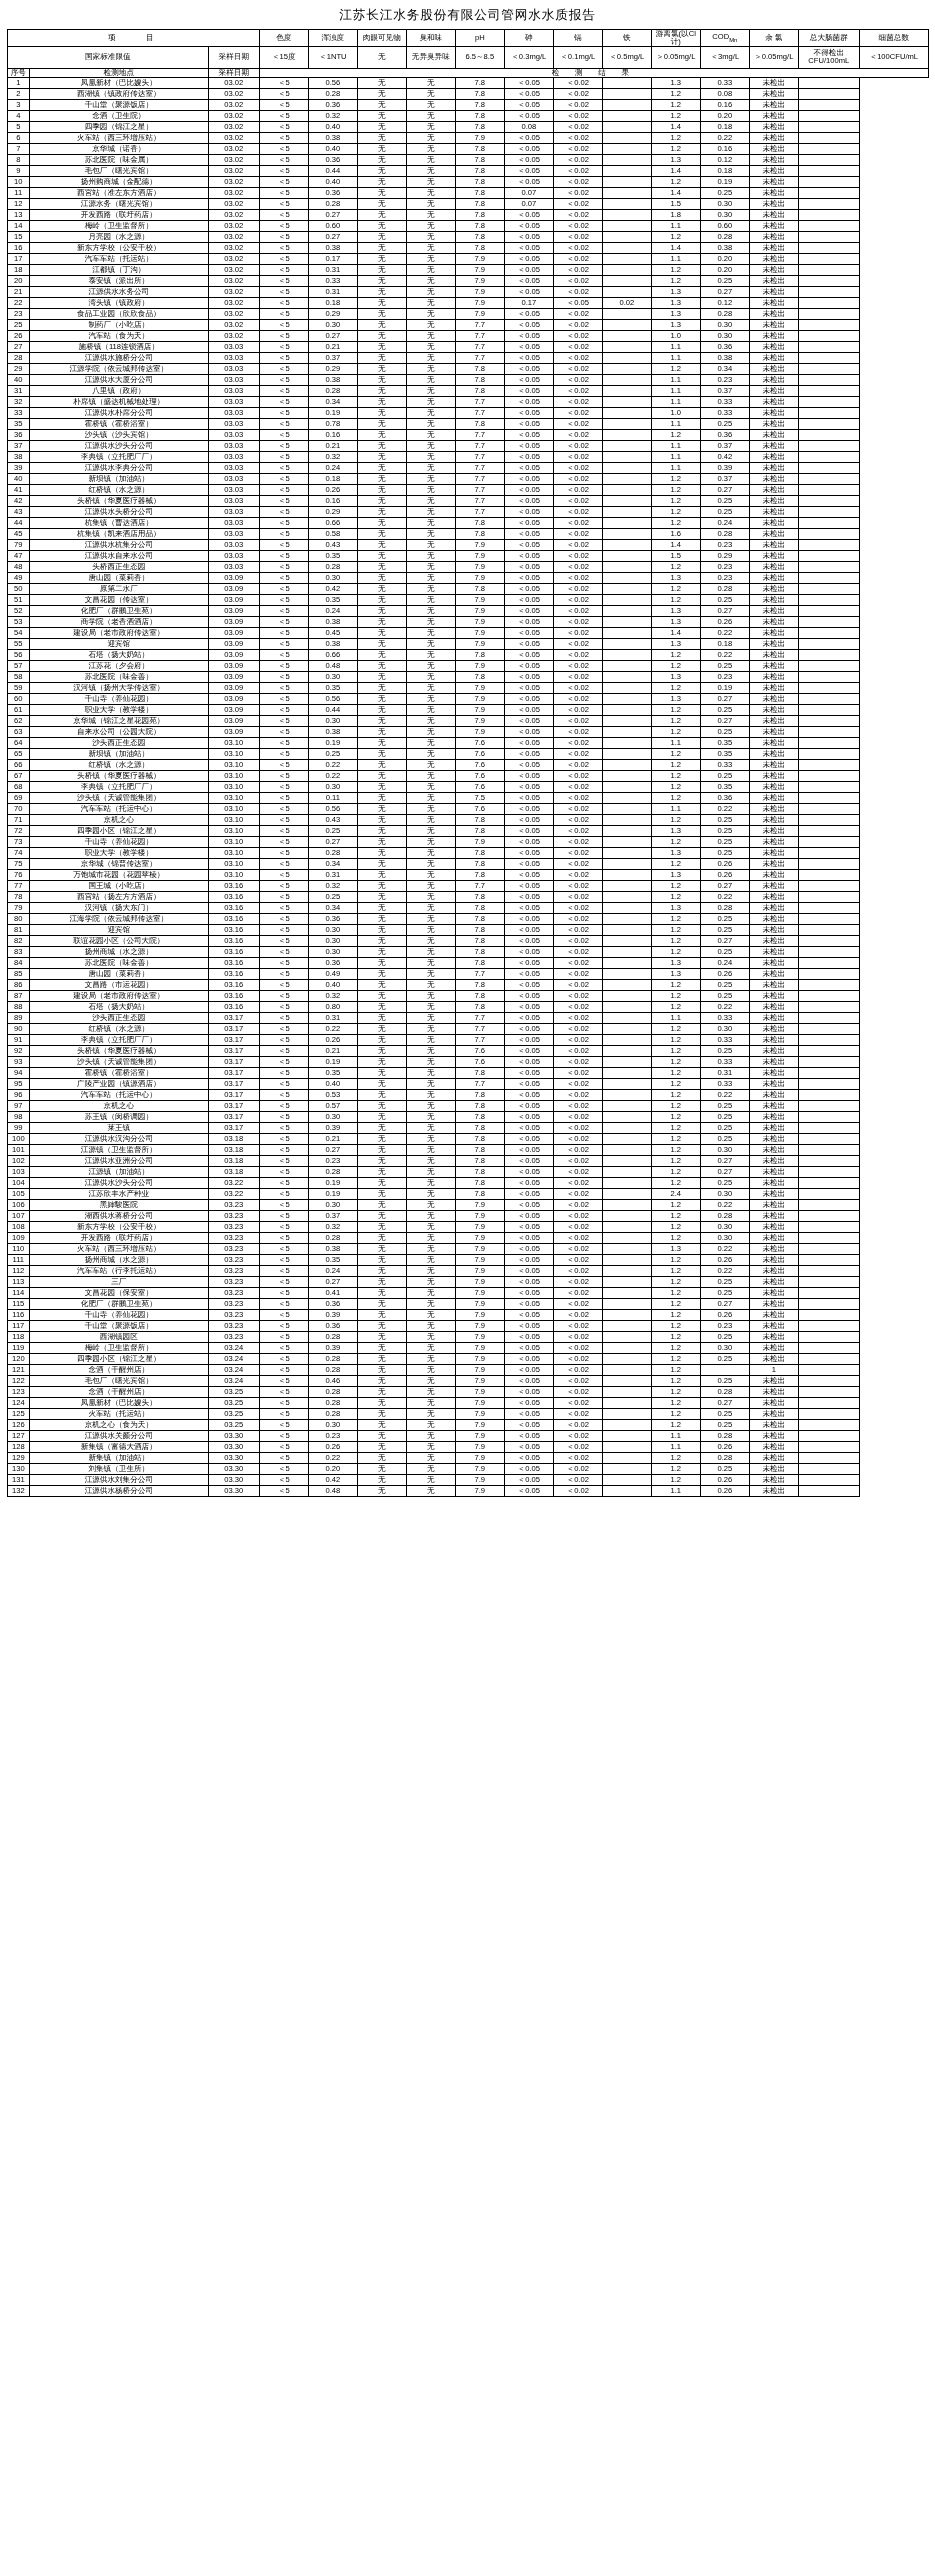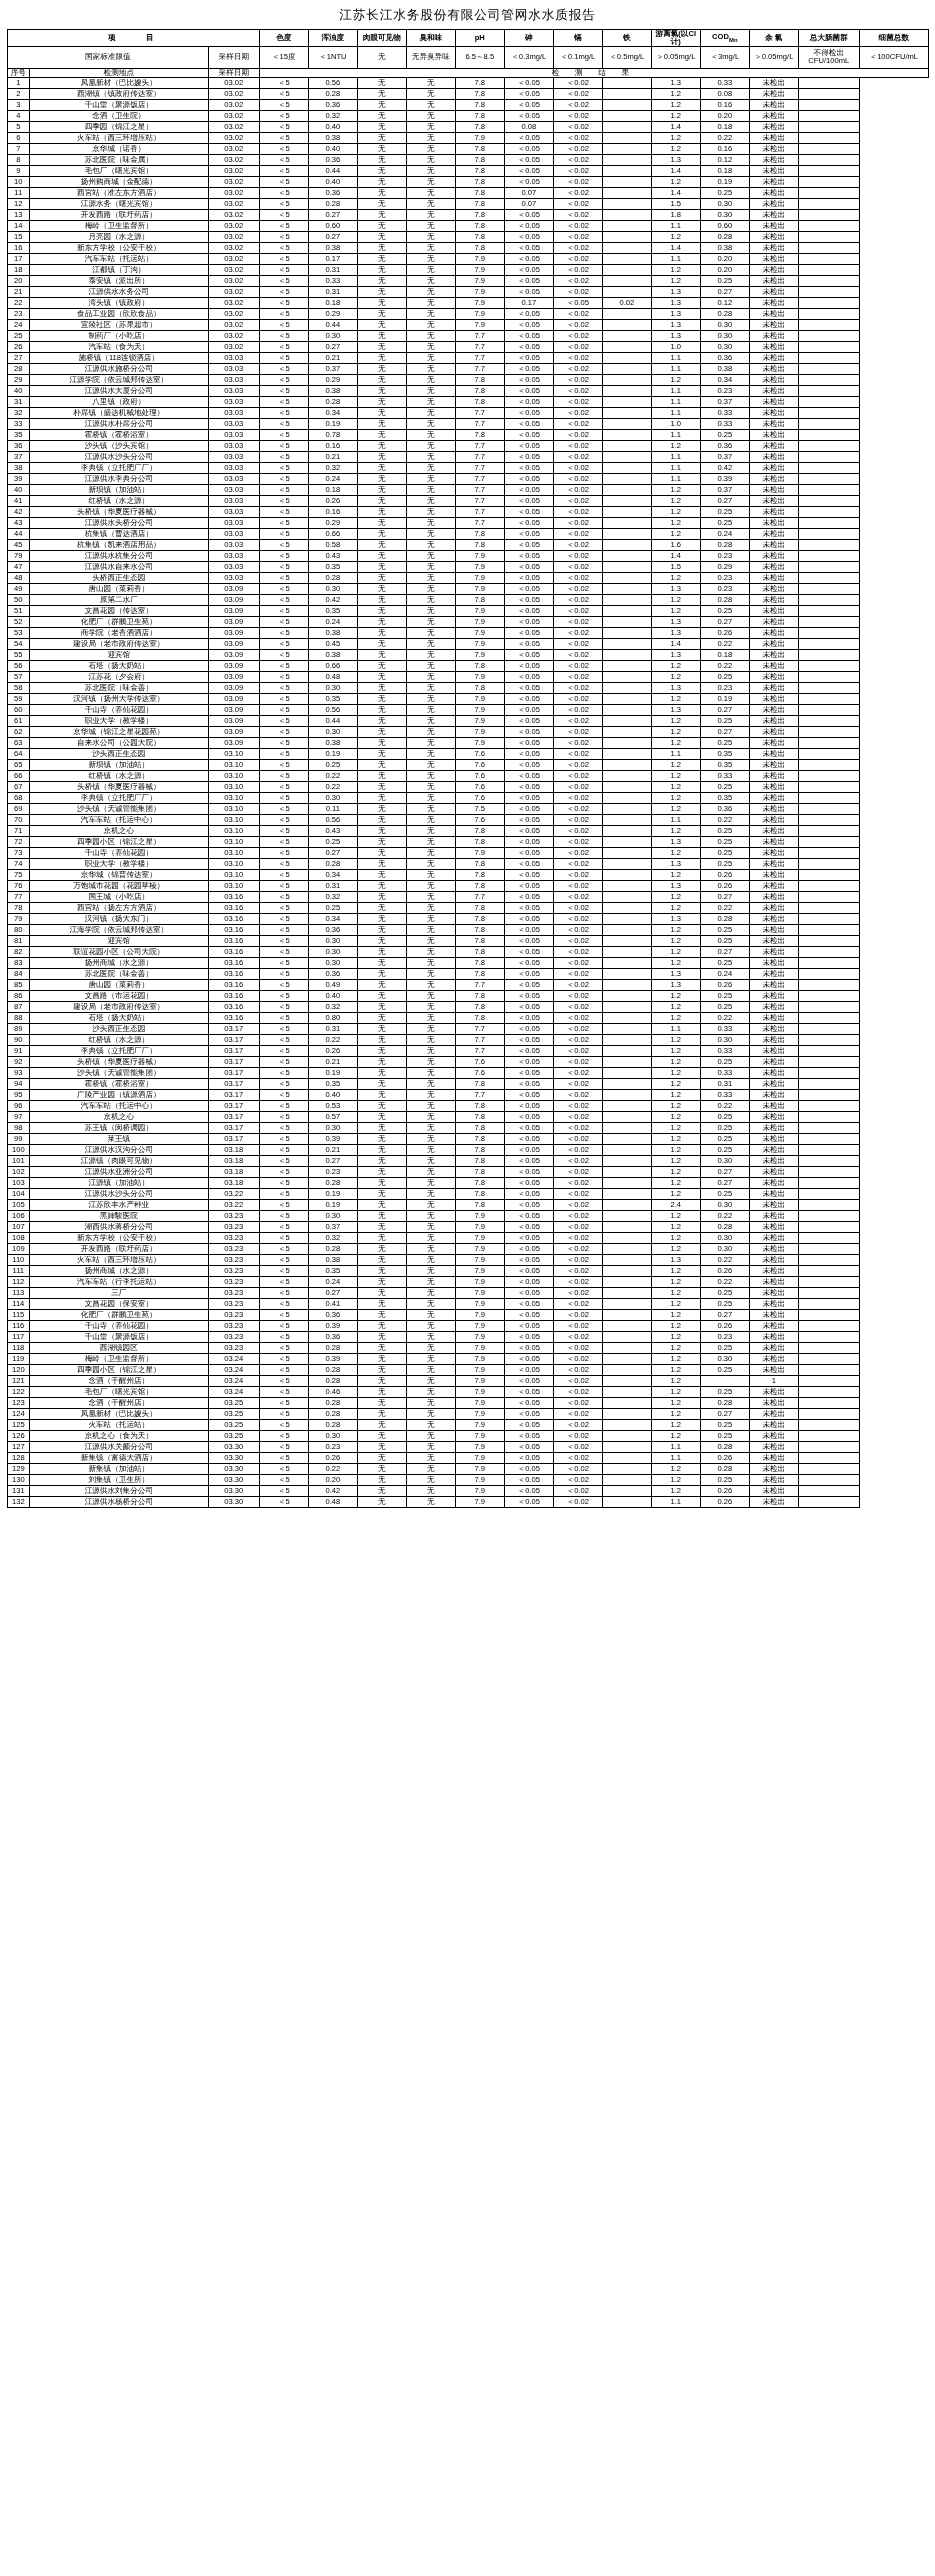--- a/index.html
+++ b/index.html
@@ -1,21 +1,21 @@
 <!DOCTYPE html>
 <html style="font-size:13.5px"><head>
 <meta charset="utf-8">
 <style>
   html,body{margin:0;padding:0;background:#fff;}
   body{font-family:"Liberation Sans","DejaVu Sans",sans-serif;color:#000;}
   .page{width:935px;box-sizing:border-box;padding:5px 6.8px 8.4px 6.8px;}
   .title{text-align:center;font-size:12.7px;font-weight:normal;letter-spacing:0.8px;margin:1.7px 0 5px 0;}
   table.wq{border-collapse:collapse;width:922px;table-layout:fixed;}
   table.wq td,table.wq th{border:0.8px solid #000;font-size:7.6px;text-align:center;vertical-align:middle;padding:0;line-height:1.05;}
-  .hdr td{font-weight:bold;font-size:8.4px;}
+  .hdr td{font-weight:normal;font-size:8.4px;}
   .sub td{font-size:6.8px;font-weight:normal;margin-top:36px;}
   .rowh{height:11px;}
   .r-idx{width:22px;}
   .r-name{width:179px;text-align:left;padding-left:2.5px;font-size:7.6px;white-space:nowrap;overflow:hidden;}
   .r-date{width:51px;}
   .r-col{width:49px;}
   .r-colw{width:61px;}
   .r-last{width:69px;}
   .nm-wrap{display:block;white-space:nowrap;overflow:hidden;text-overflow:clip;}
   .hdr-tall{height:22px;}
@@ -508,58 +508,39 @@
           <td>7.9</td>
           <td>＜0.05</td>
           <td>＜0.02</td>
           <td></td>
           <td>1.3</td>
           <td>0.28</td>
           <td>未检出</td>
           <td></td>
         </tr>
         <tr class="rowh">
-          <td>24</td>
-          <td class="r-name">
-            <span class="nm-wrap">宜陵社区（苏果超市）</span>
+          <td>25</td>
+          <td class="r-name">
+            <span class="nm-wrap">制药厂（小吃店）</span>
           </td>
           <td>03.02</td>
           <td>＜5</td>
-          <td>0.44</td>
-          <td>无</td>
-          <td>无</td>
-          <td>7.9</td>
+          <td>0.30</td>
+          <td>无</td>
+          <td>无</td>
+          <td>7.7</td>
           <td>＜0.05</td>
           <td>＜0.02</td>
           <td></td>
           <td>1.3</td>
           <td>0.30</td>
           <td>未检出</td>
           <td></td>
         </tr>
         <tr class="rowh">
-          <td>25</td>
-          <td class="r-name">
-            <span class="nm-wrap">制药厂（小吃店）</span>
-          </td>
-          <td>03.02</td>
-          <td>＜5</td>
-          <td>0.30</td>
-          <td>无</td>
-          <td>无</td>
-          <td>7.7</td>
-          <td>＜0.05</td>
-          <td>＜0.02</td>
-          <td></td>
-          <td>1.3</td>
-          <td>0.30</td>
-          <td>未检出</td>
-          <td></td>
-        </tr>
-        <tr class="rowh">
           <td>26</td>
           <td class="r-name">
             <span class="nm-wrap">汽车站（食为天）</span>
           </td>
           <td>03.02</td>
           <td>＜5</td>
           <td>0.27</td>
           <td>无</td>
           <td>无</td>
           <td>7.7</td>
@@ -1954,21 +1935,21 @@
           <td>＜0.02</td>
           <td></td>
           <td>1.2</td>
           <td>0.25</td>
           <td>未检出</td>
           <td></td>
         </tr>
         <tr class="rowh">
           <td>101</td>
           <td class="r-name">
-            <span class="nm-wrap">江源镇（肉眼可见物）</span>
+            <span class="nm-wrap">江源镇（卫生监督所）</span>
           </td>
           <td>03.18</td>
           <td>＜5</td>
           <td>0.27</td>
           <td>无</td>
           <td>无</td>
           <td>7.8</td>
           <td>＜0.05</td>
           <td>＜0.02</td>
           <td></td>

